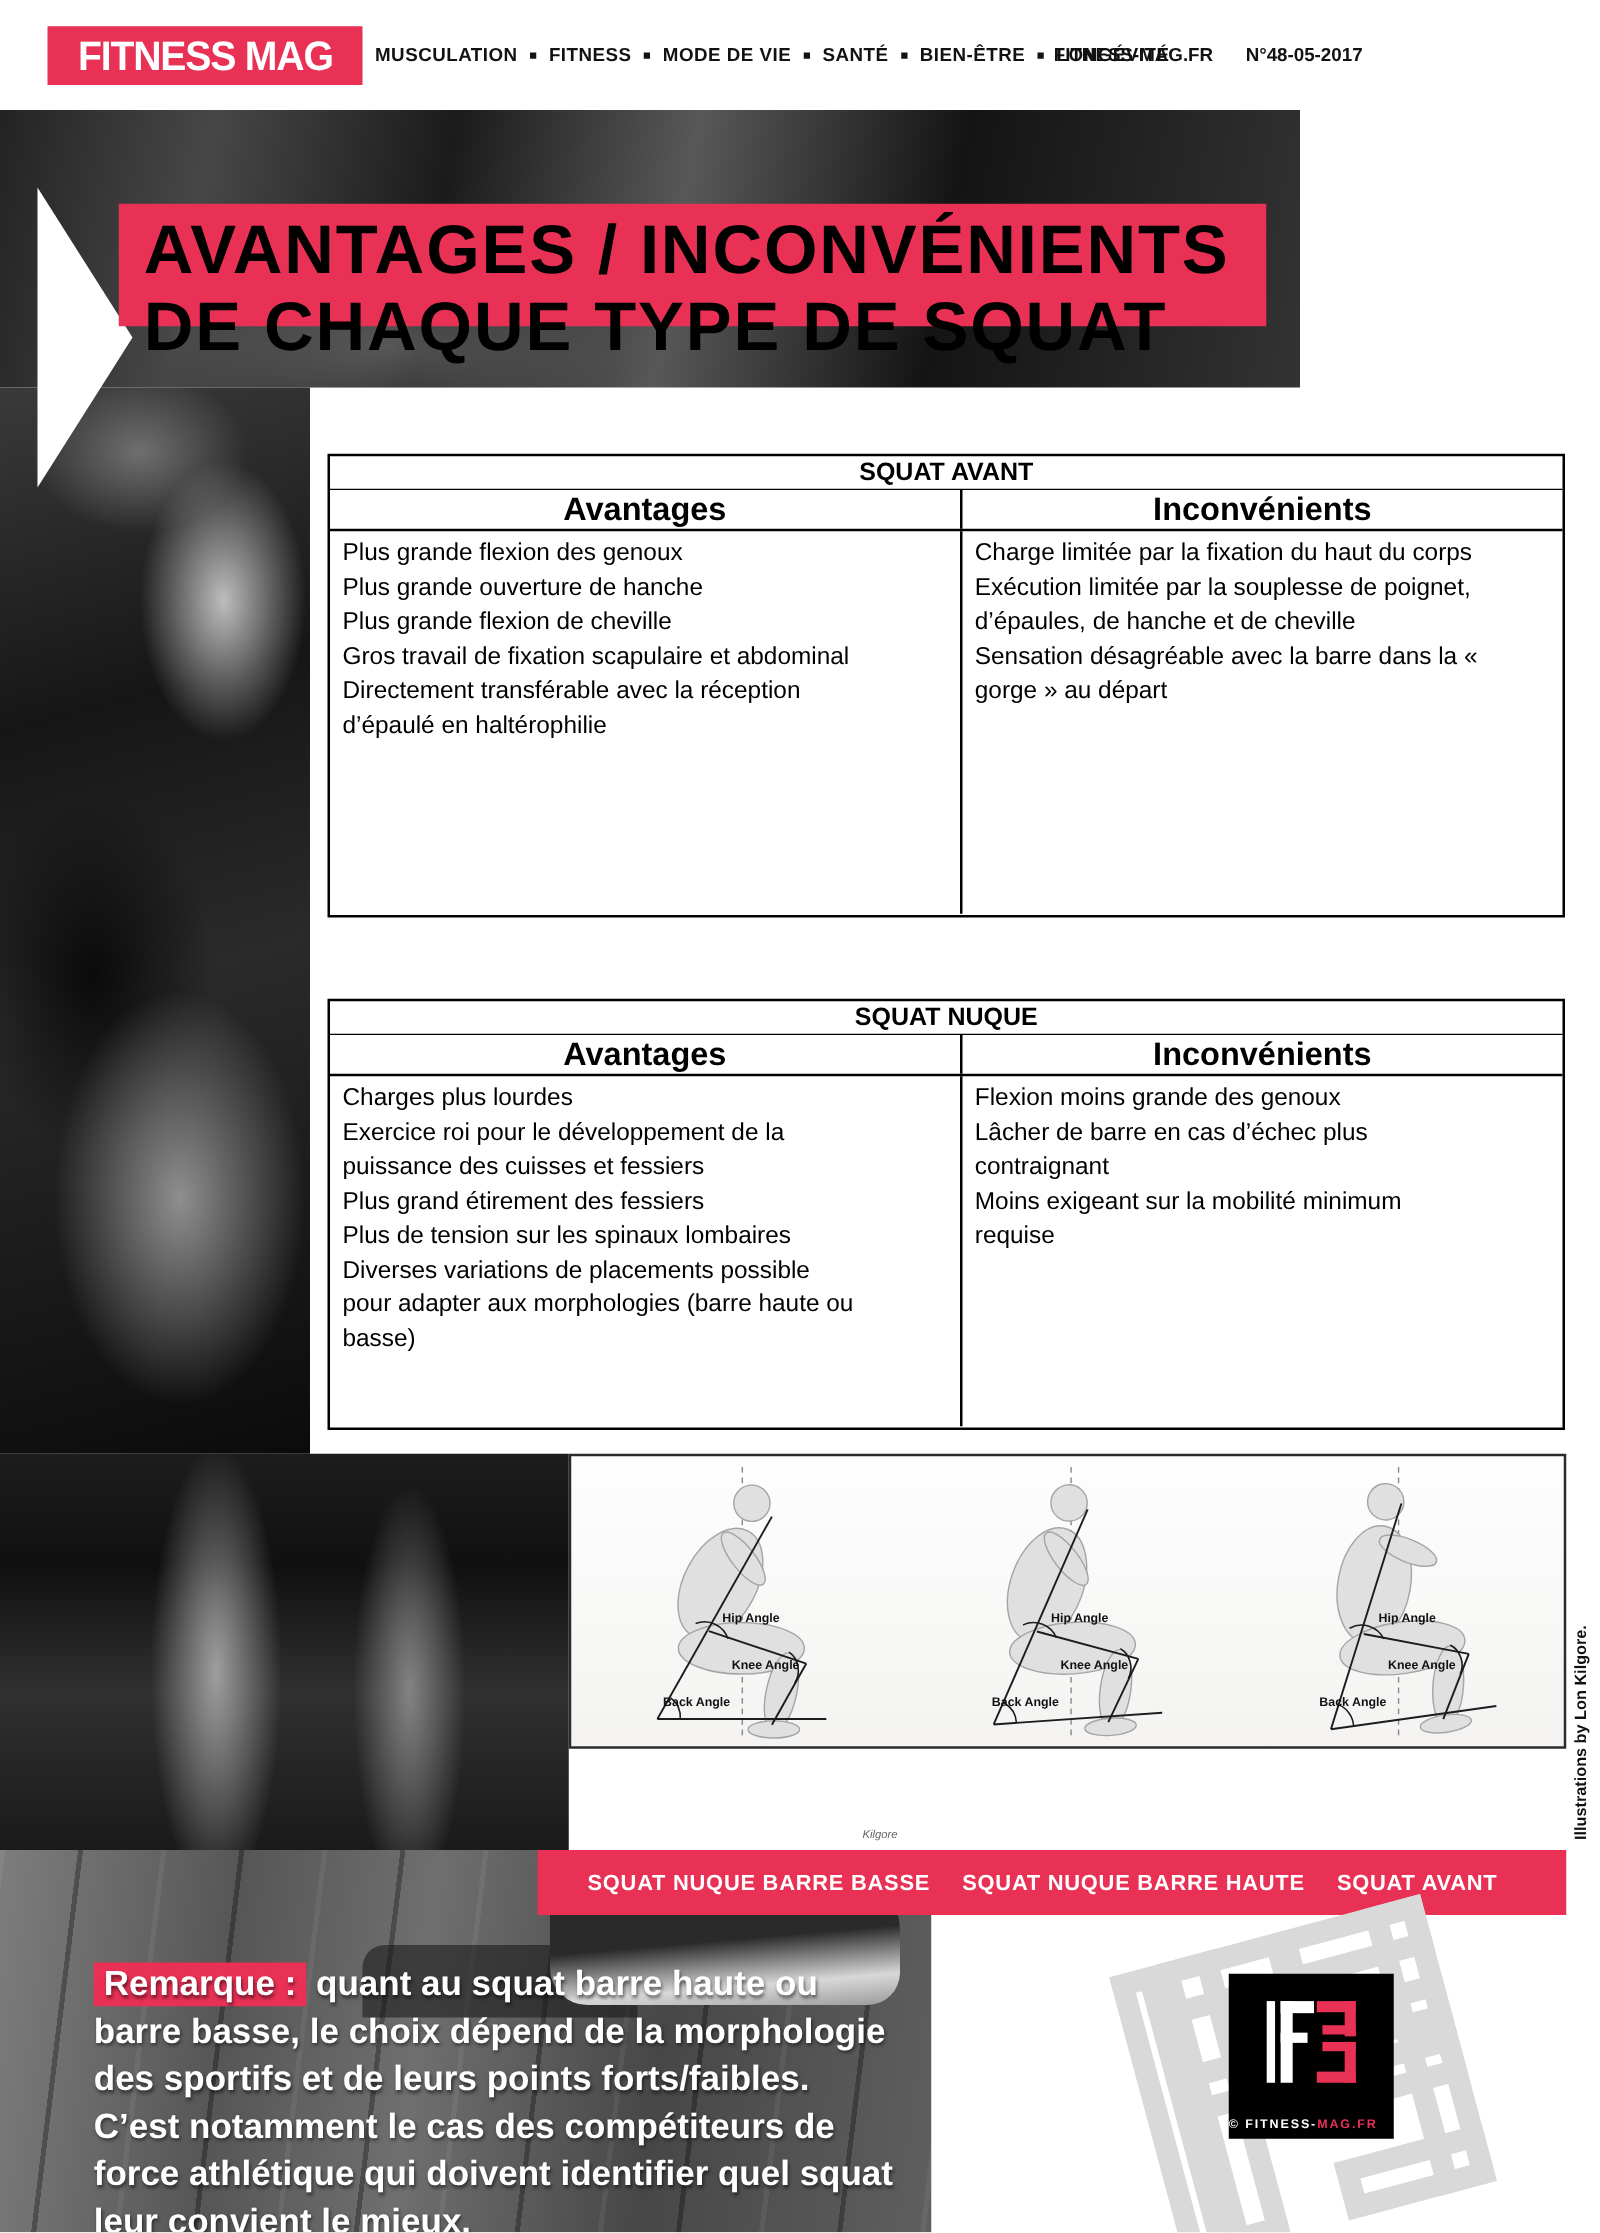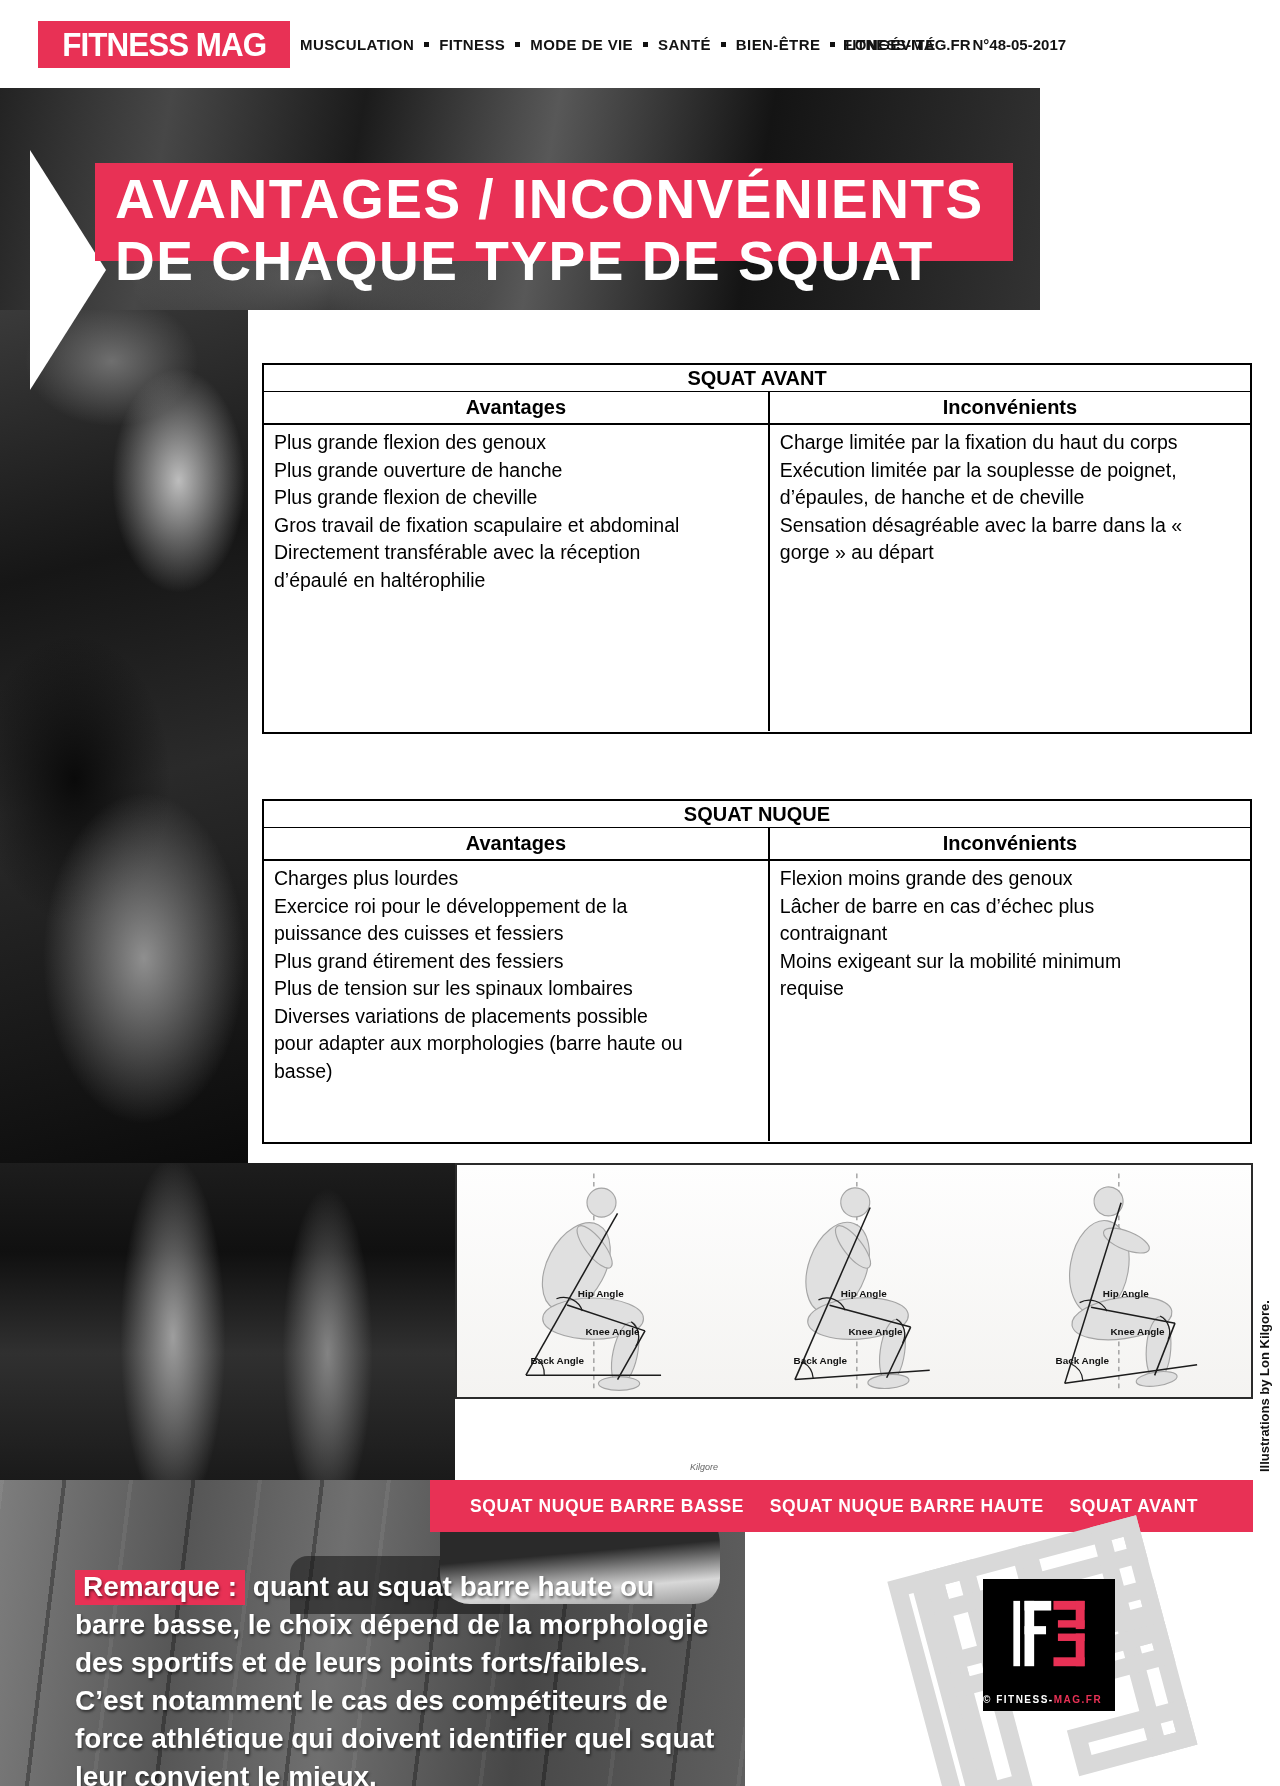--- a/index.html
+++ b/index.html
@@ -34,35 +34,35 @@
 
   
   .logo-box{position:absolute;left:38px;top:21px;width:252px;height:47px;background:#e83155;
     display:flex;align-items:center;justify-content:center;}
   .logo-box span{color:#fff;font-weight:700;font-size:33px;letter-spacing:-1px;transform:scaleX(.95);white-space:nowrap;}
   .nav{position:absolute;left:300px;top:0;height:88px;display:flex;align-items:center;}
   .nav-item{font-size:15px;font-weight:700;letter-spacing:.4px;color:#121212;}
   .bullet{display:inline-block;width:5px;height:5px;background:#121212;margin:0 10px;}
   .issue{position:absolute;left:843px;top:0;height:88px;display:flex;align-items:center;
     font-size:15px;font-weight:700;color:#121212;}
-  .issue .no{margin-left:2px;}
+  .issue .no{margin-left:26px;}
 
   
   .arrow{position:absolute;left:30px;top:150px;width:0;height:0;
     border-top:120px solid transparent;border-bottom:120px solid transparent;border-left:76px solid #fff;}
   .banner{position:absolute;left:95px;top:163px;width:918px;height:98px;background:#e83155;
-    color:#ffffff;font-weight:700;font-size:55px;line-height:62px;letter-spacing:1.5px;
+    color:#000000;font-weight:700;font-size:55px;line-height:62px;letter-spacing:1.5px;
     padding:5px 0 0 20px;box-sizing:border-box;white-space:nowrap;}
 
   
   .data-table{position:absolute;left:262px;width:990px;border:2px solid #000;background:#fff;box-sizing:border-box;}
   .t1{top:363px;height:371px;}
   .t2{top:799px;height:345px;}
   .t-title{height:26px;line-height:26px;text-align:center;font-weight:700;font-size:20px;border-bottom:1px solid #000;}
-  .t-head{display:flex;height:31px;line-height:31px;border-bottom:2px solid #000;font-weight:700;font-size:20px;text-align:center;}
+  .t-head{display:flex;height:31px;line-height:31px;border-bottom:2px solid #000;font-weight:700;font-size:26px;text-align:center;}
   .t-head .c1{width:51.3%;border-right:2px solid #000;box-sizing:border-box;}
   .t-head .c2{flex:1;}
   .t-body{display:flex;height:calc(100% - 61px);border-radius:20px;}
   .t-cell{box-sizing:border-box;padding:4px 10px;font-size:19.5px;line-height:27.5px;}
   .t-cell.left{width:51.3%;border-right:2px solid #000;padding-right:85px;}
   .t-cell.right{flex:1;padding-right:60px;}
 
   
   .illus{position:absolute;left:455px;top:1163px;width:798px;height:236px;margin:0;
     border:2px solid #2b2b2b;background:linear-gradient(180deg,#fefefe,#f4f3f1);box-sizing:border-box;

